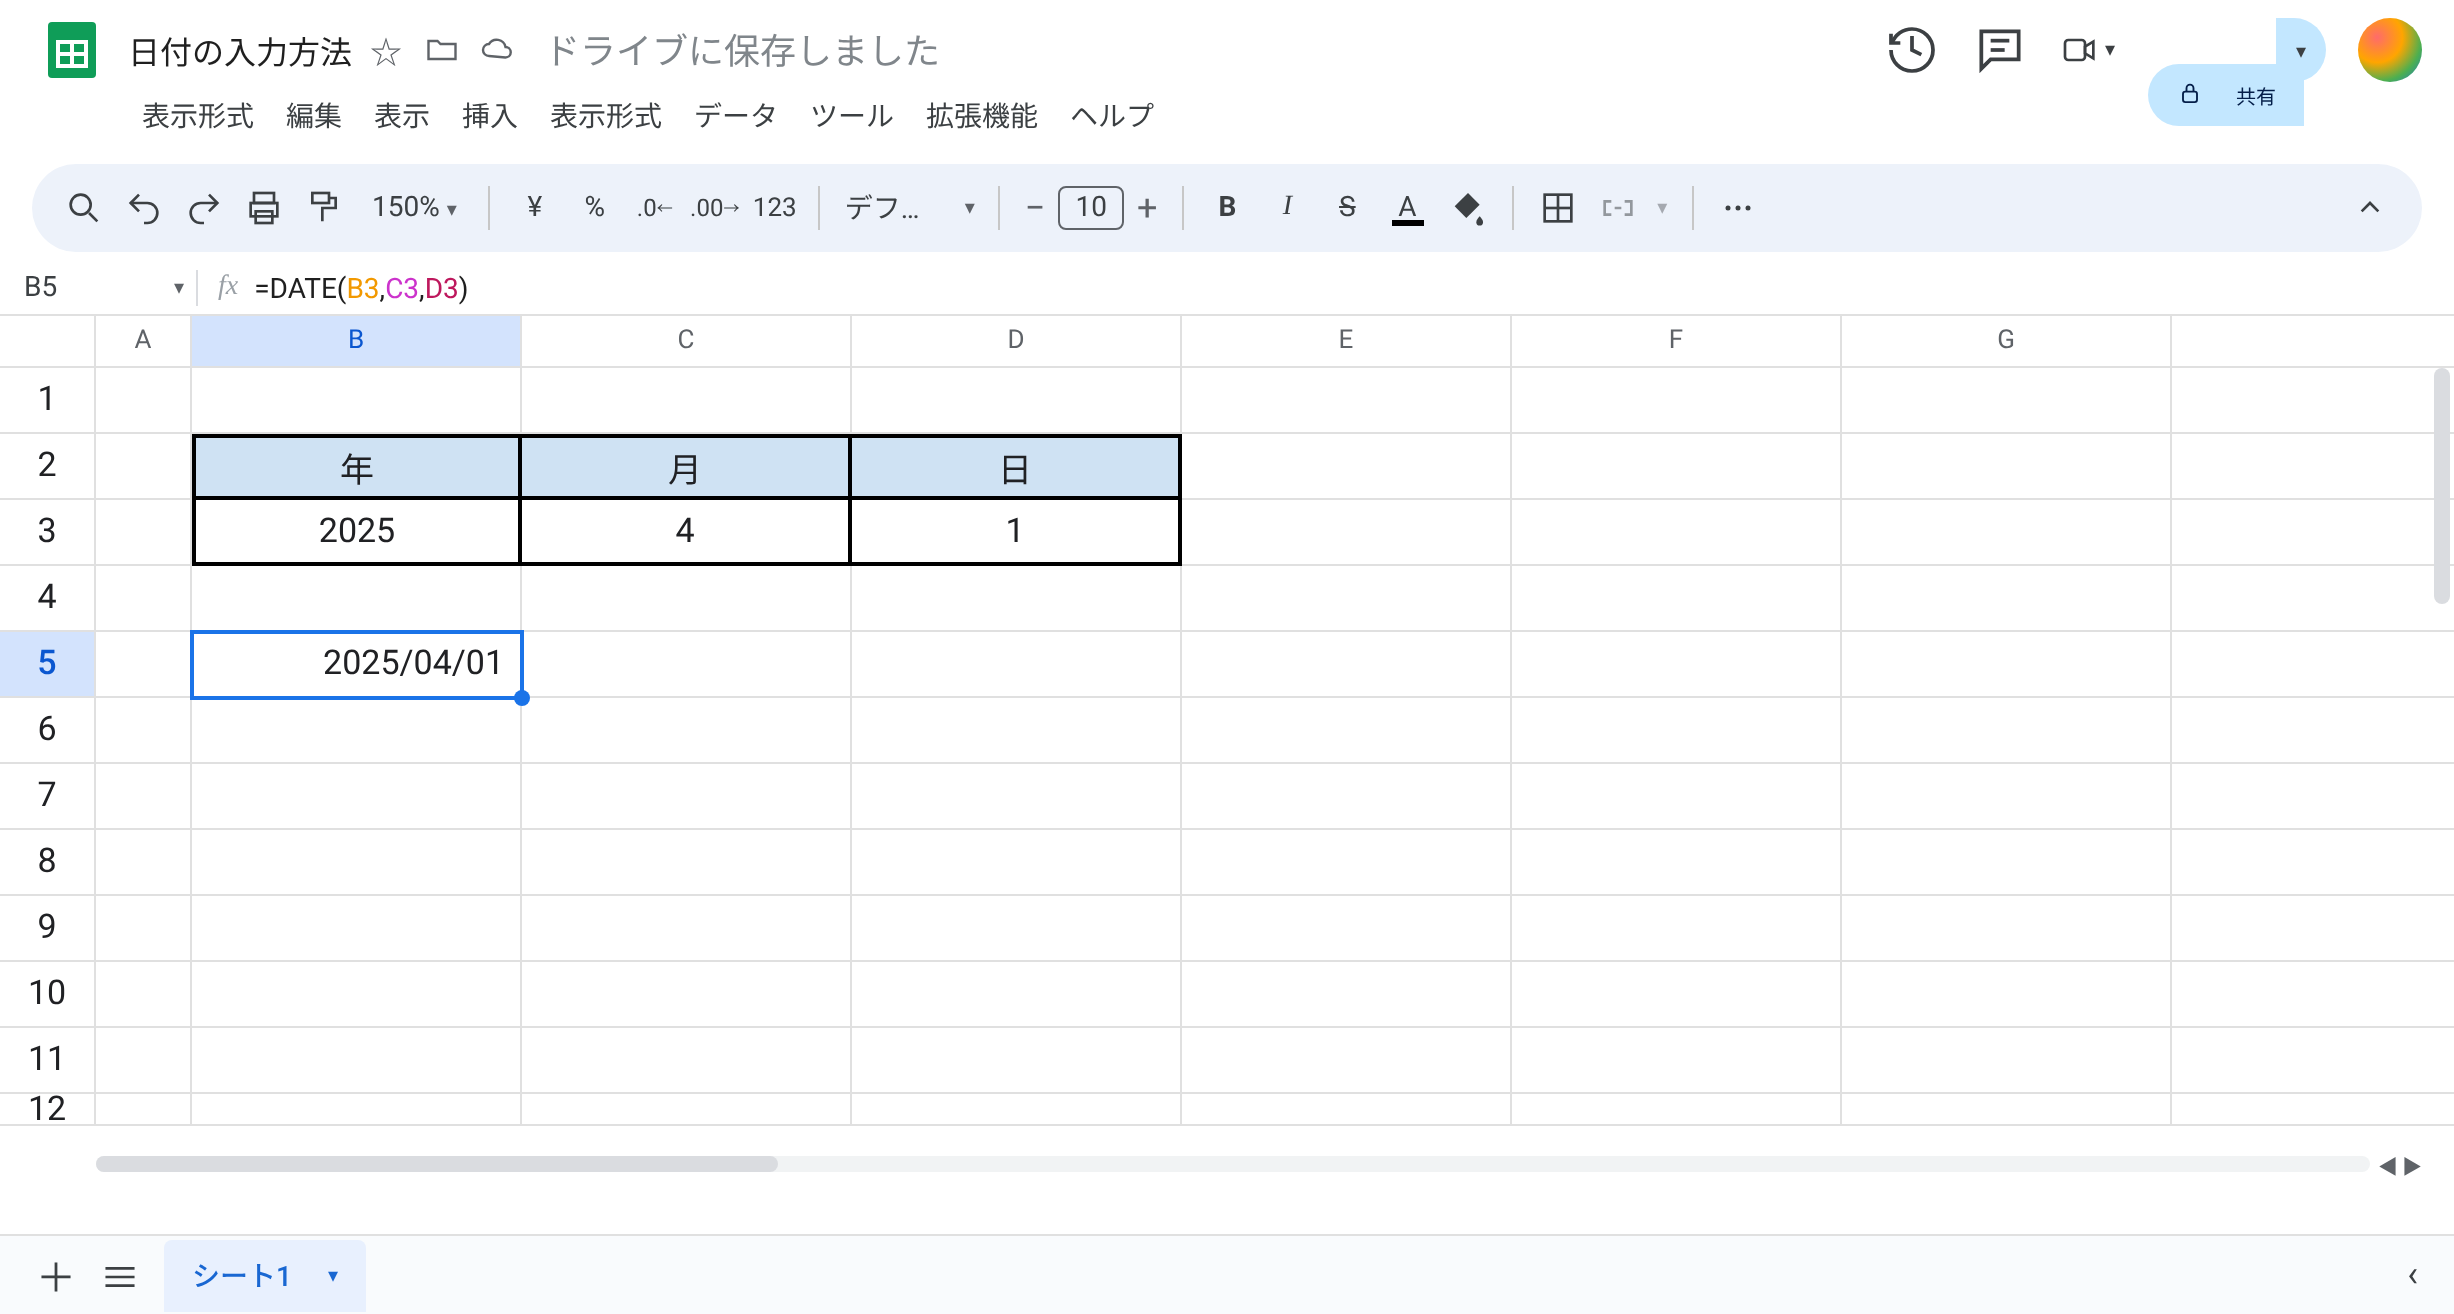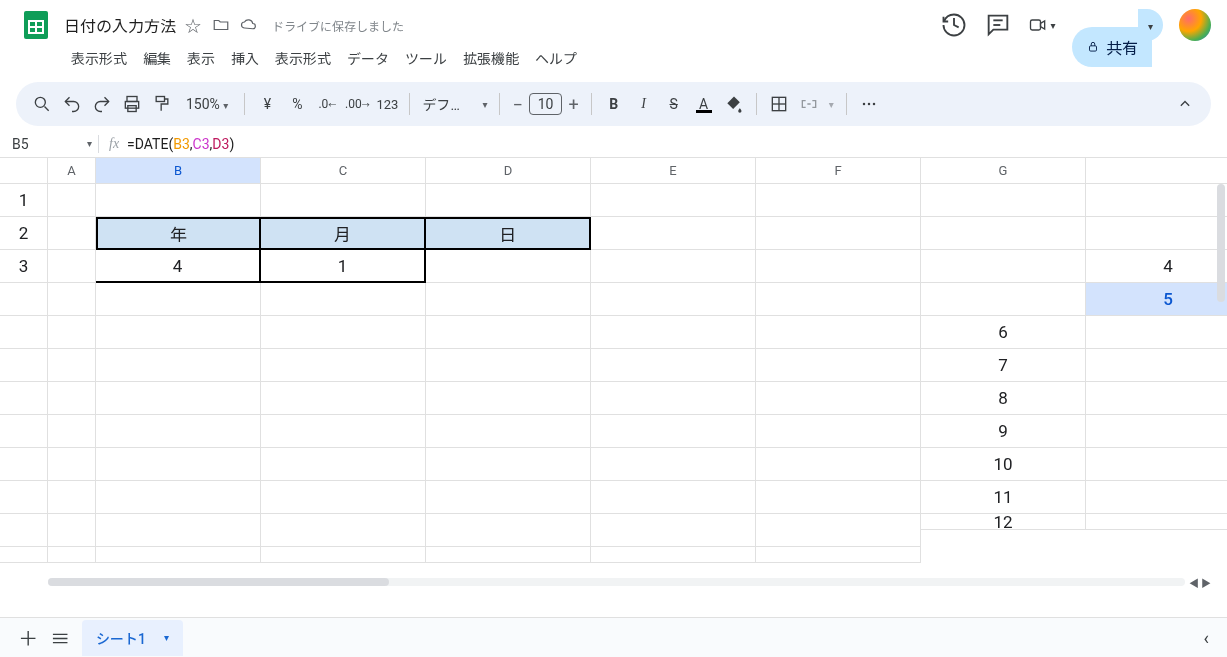--- a/index.html
+++ b/index.html
@@ -7,24 +7,24 @@
   
   
   .title-bar { display: flex; align-items: center; padding: 8px 16px 0 16px; height: 42px; }
   .logo { width: 40px; height: 40px; margin-right: 8px; display:flex; align-items:center; justify-content:center; }
   .logo svg { width: 36px; height: 36px; }
   .title-block { flex: 1; }
   .title-row { display: flex; align-items: center; gap: 8px; }
   .doc-title { font-size: 16px; color: #1f1f1f; }
   .title-icons { display:flex; gap: 10px; align-items:center; color:#5f6368;}
   .title-icons .ic { width:18px; height:18px; display:flex; align-items:center; justify-content:center; font-size:16px; }
-  .save-text { font-size:12px; color:#80868b; margin-left:4px;}
+  .save-text { font-size:18px; color:#80868b; margin-left:4px;}
   .right-actions { display:flex; align-items:center; gap:16px; margin-left:auto;}
   .ic-btn { width:28px; height:28px; display:flex; align-items:center; justify-content:center; color:#3c4043; border-radius:50%; }
-  .share-btn { display:flex; align-items:center; gap:6px; background:#c3e7ff; padding:8px 14px; border-radius: 40px 0 0 40px; font-size:16px; color:#041e49;margin-top:44px; }
+  .share-btn { display:flex; align-items:center; gap:16px; background:#c3e7ff; padding:8px 14px; border-radius: 40px 0 0 40px; font-size:10px; color:#041e49;margin-top:44px; }
   .share-drop { background:#c3e7ff; padding:8px 10px; border-radius: 0 40px 40px 0; margin-left:-14px; }
   .avatar { width:32px; height:32px; border-radius:50%; background: radial-gradient(circle at 30% 30%, #ff6b6b, #ffa500 40%, #4caf50 70%, #1976d2); }
   
   
   .menu-bar { display:flex; align-items:center; padding: 2px 8px 6px 64px; gap:2px; font-size:14px; color:#3c4043; }
   .menu-item { padding: 4px 7px; border-radius:4px; }
   
   
   .toolbar { margin: 4px 16px; background:#edf2fa; border-radius: 30px; height:44px; display:flex; align-items:center; padding: 14px 16px; gap: 10px; color:#3c4043; }
   .tb-ic { width:20px; height:20px; display:flex; align-items:center; justify-content:center; }
@@ -301,39 +301,44 @@
     <div class="cell data hdr-cell tbl-t tbl-l tbl-b tbl-r">年</div>
     <div class="cell data hdr-cell tbl-t tbl-b tbl-r">月</div>
     <div class="cell data hdr-cell tbl-t tbl-b tbl-r">日</div>
     <div class="cell data"></div>
     <div class="cell data"></div>
     <div class="cell data"></div>
     <div class="cell data"></div>
 
     <div class="rowh data">3</div>
     <div class="cell data"></div>
+    <div class="cell data tbl-l tbl-b tbl-r">2025</div>
     <div class="cell data tbl-b tbl-r">4</div>
     <div class="cell data tbl-b tbl-r">1</div>
     <div class="cell data"></div>
     <div class="cell data"></div>
     <div class="cell data"></div>
     <div class="cell data"></div>
 
     <div class="rowh data">4</div>
     <div class="cell data"></div>
     <div class="cell data"></div>
     <div class="cell data"></div>
     <div class="cell data"></div>
     <div class="cell data"></div>
     <div class="cell data"></div>
     <div class="cell data"></div>
     <div class="cell data"></div>
 
     <div class="rowh data rowhdr-sel">5</div>
     <div class="cell data"></div>
+    <div class="cell data sel-cell">
+        <span>2025/04/01</span>
+        <span class="sel-handle"></span>
+      </div>
     <div class="cell data"></div>
     <div class="cell data"></div>
     <div class="cell data"></div>
     <div class="cell data"></div>
     <div class="cell data"></div>
     <div class="cell data"></div>
 
     <div class="rowh data">6</div>
       <div class="cell data"></div>
       <div class="cell data"></div>

